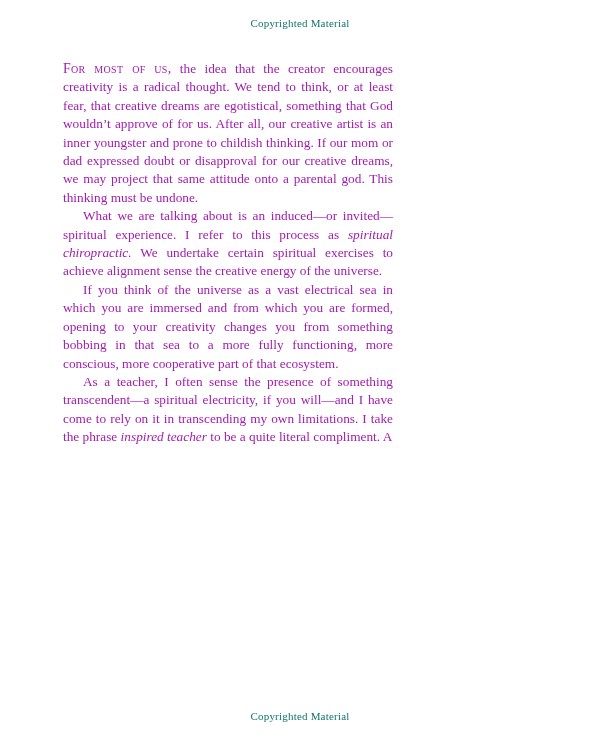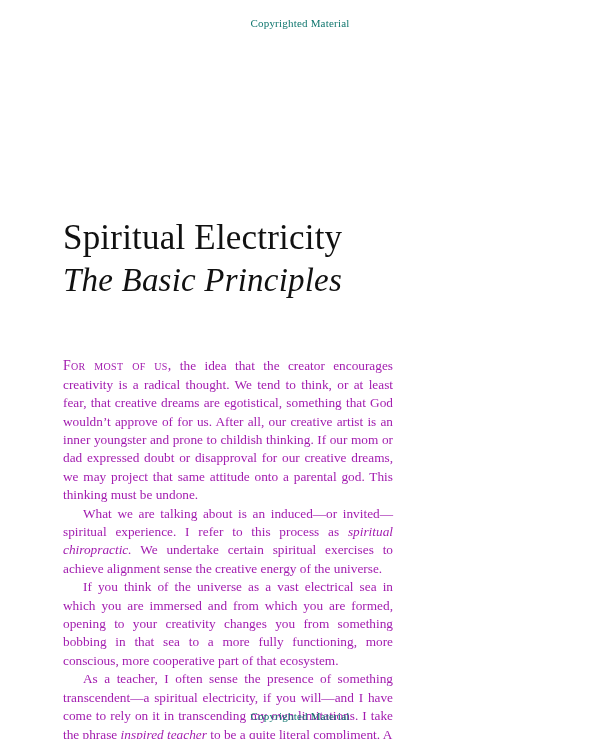--- a/index.html
+++ b/index.html
@@ -95,24 +95,20 @@
 </style>
 </head>
 <body>
 
 <div class="page">
 
   <div class="watermark watermark-top">Copyrighted Material</div>
 
   <div class="content">
 
-    <div class="title-block">
-      <h1 class="title">Spiritual Electricity</h1>
-      <h2 class="subtitle">The Basic Principles</h2>
-    </div>
 
     <div class="body-text">
 
       <p class="para">
         <span class="smallcaps">For most of us,</span><span> the idea that the creator encourages creativity is a radical thought. We tend to think, or at least fear, that creative dreams are egotistical, something that God wouldn’t approve of for us. After all, our creative artist is an inner youngster and prone to childish thinking. If our mom or dad expressed doubt or disapproval for our creative dreams, we may project that same attitude onto a parental god. This thinking must be undone.</span>
       </p>
 
       <p class="para">
         <span>What we are talking about is an induced—or invited—spiritual experience. I refer to this process as </span><em>spiritual chiropractic.</em><span> We undertake certain spiritual exercises to achieve alignment sense the creative energy of the universe.</span>
       </p>

